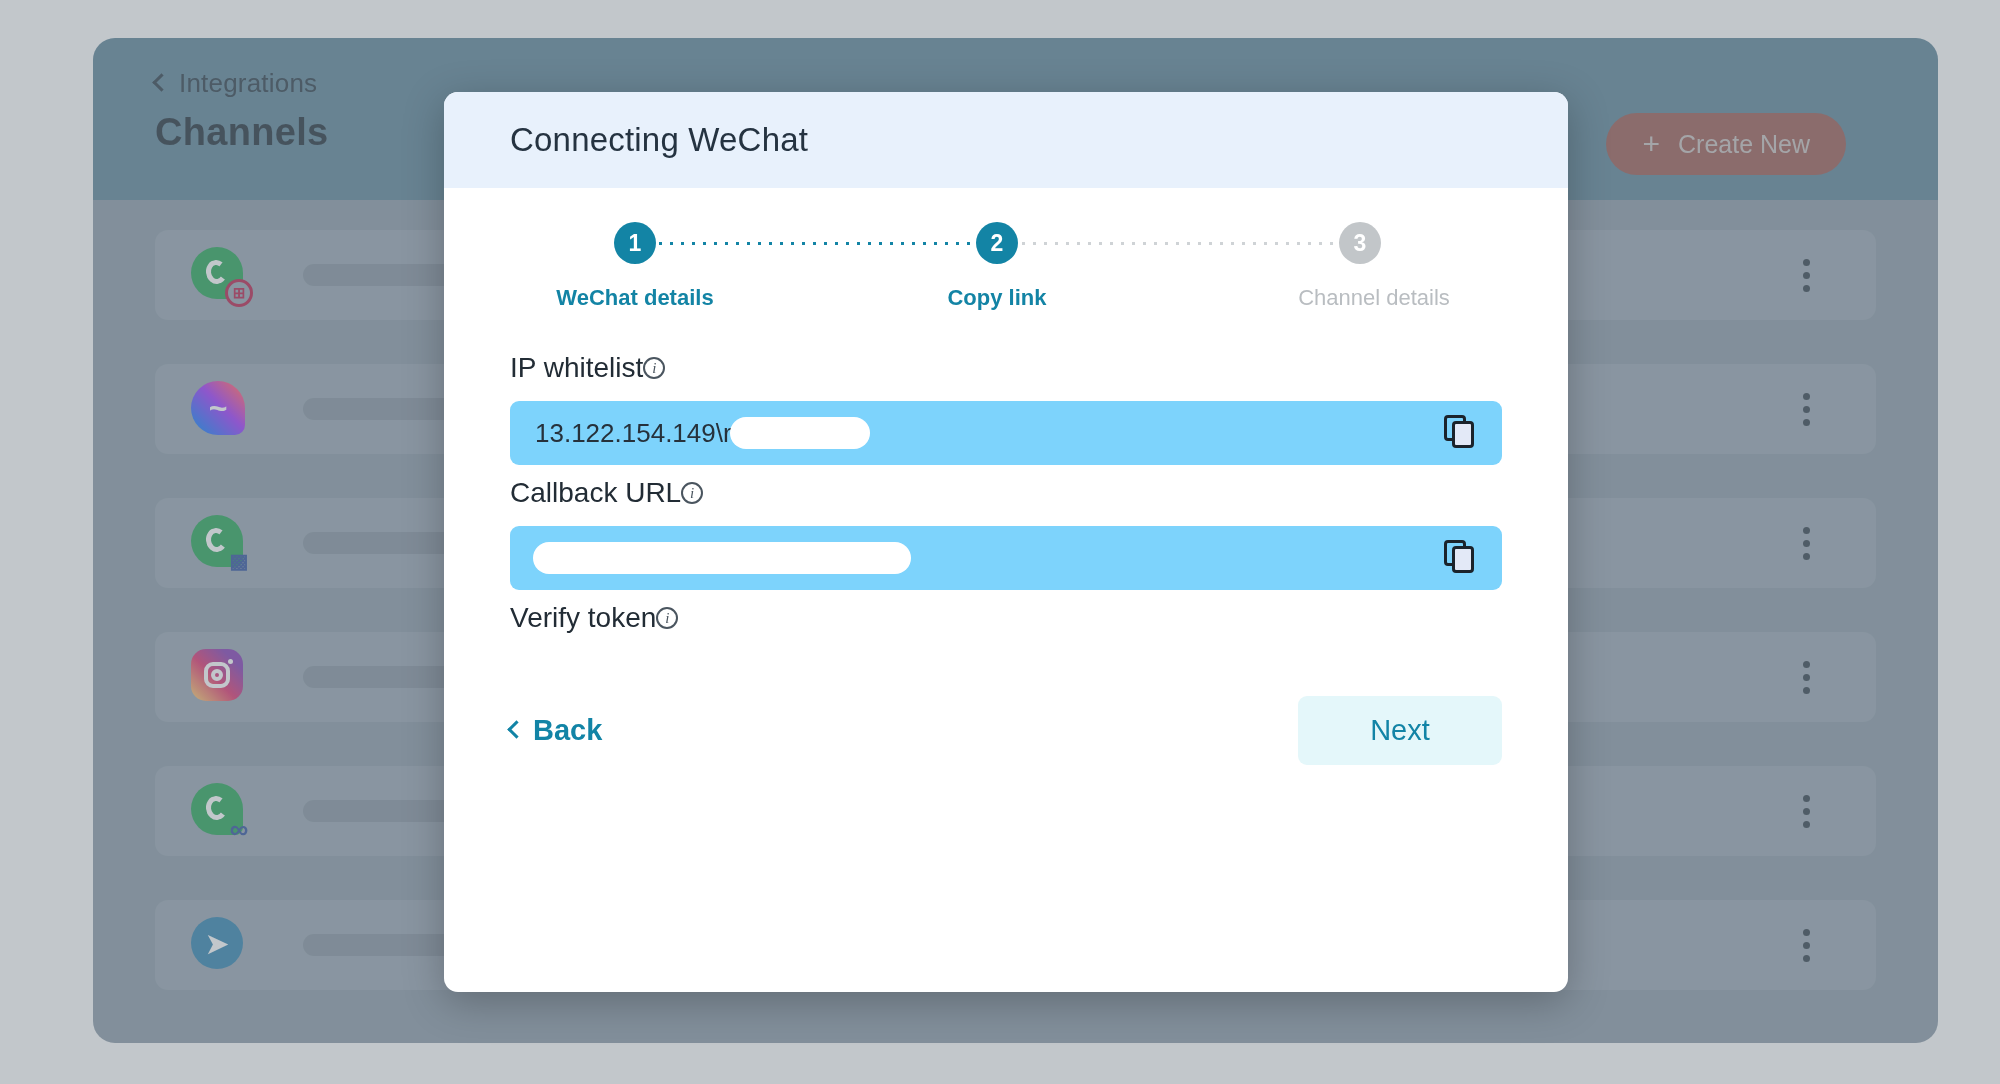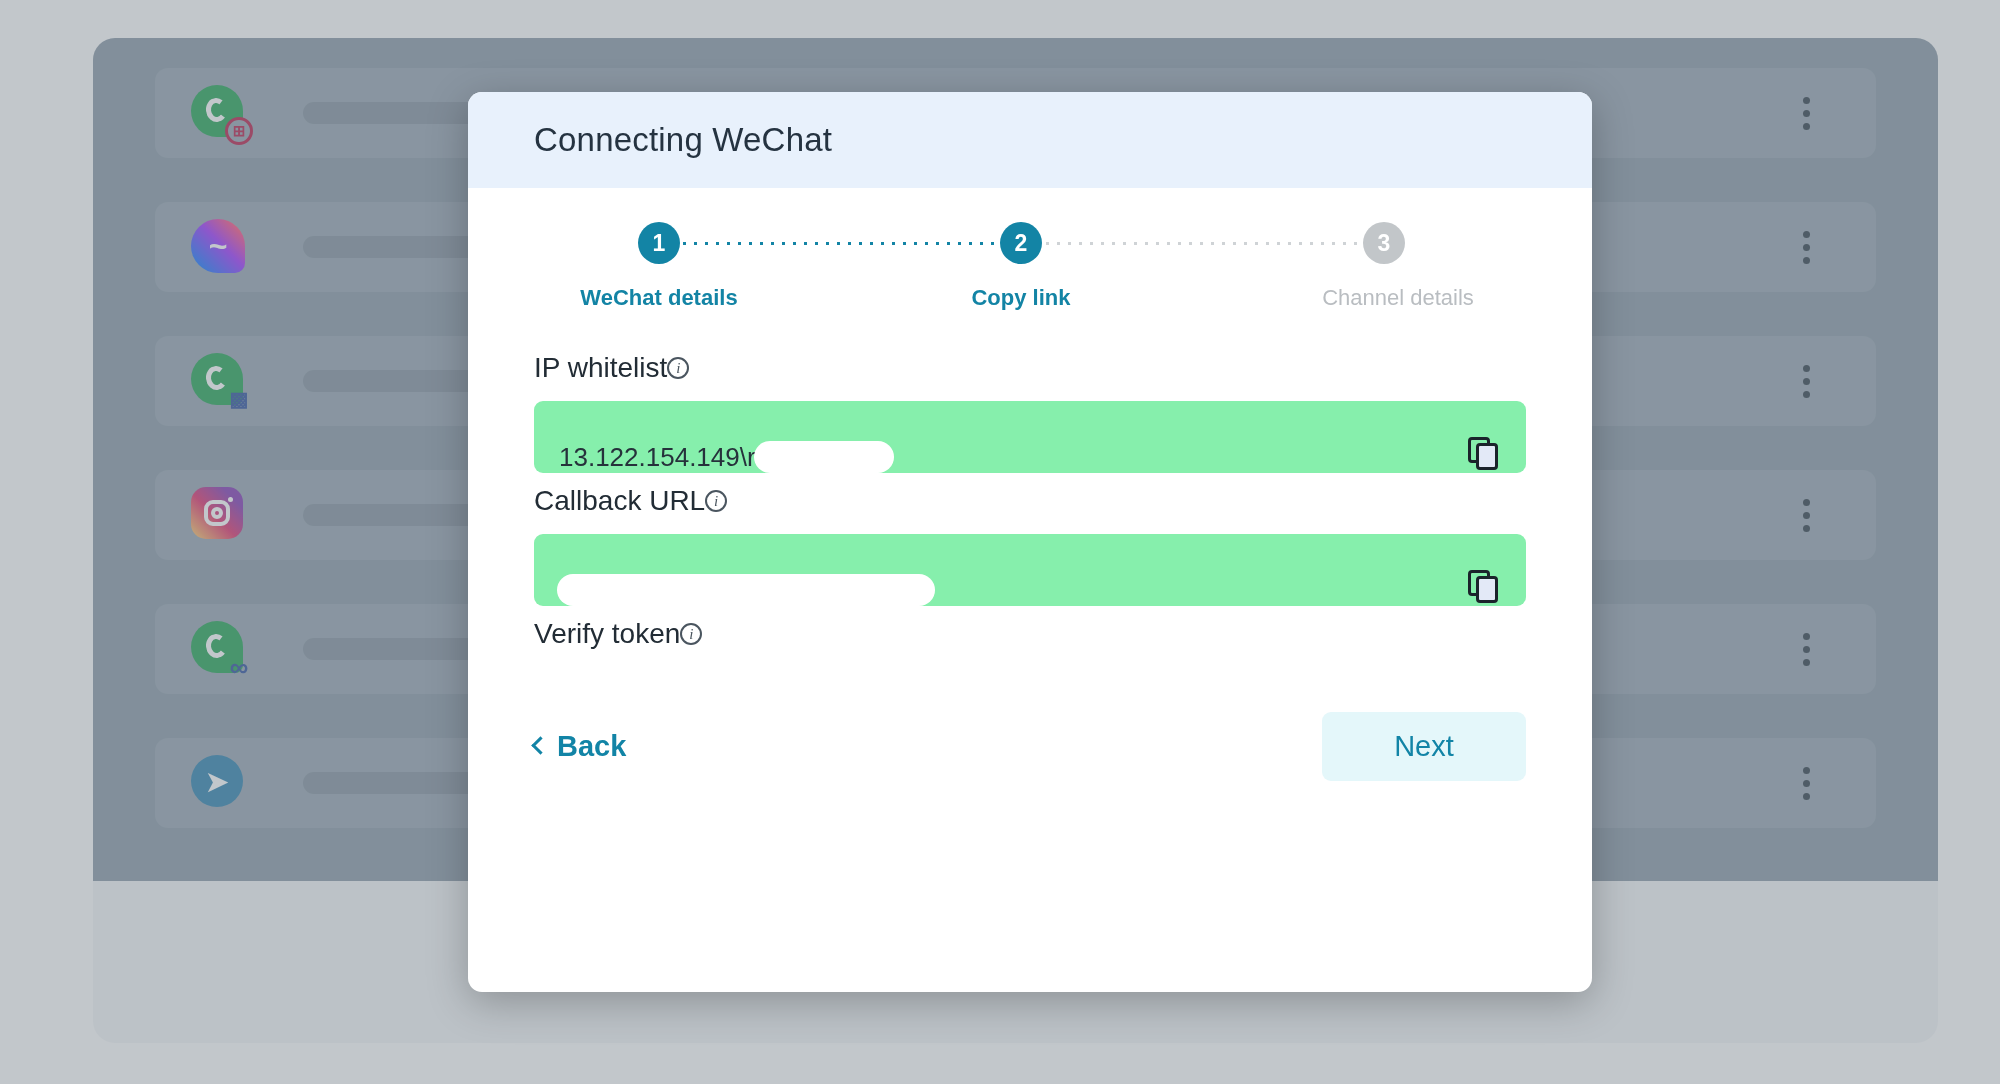--- a/index.html
+++ b/index.html
@@ -169,21 +169,21 @@
   
   .overlay {
     position: absolute;
     inset: 0;
     background: rgba(120,130,140,0.45);
   }
 
   
   .modal {
     position: absolute;
-    left: 468px;
+    left: 444px;
     top: 92px;
     width: 1124px;
     height: 900px;
     background: #ffffff;
     border-radius: 14px;
     box-shadow: 0 10px 40px rgba(0,0,0,0.25);
     overflow: hidden;
   }
 
   .modal-header {
@@ -258,25 +258,25 @@
   }
   .info-icon {
     width: 22px; height: 22px; border-radius: 50%;
     border: 2px solid #4a555f;
     display: inline-flex; align-items: center; justify-content: center;
     font-size: 15px; font-style: italic; font-family: "Liberation Serif", serif;
     color: #4a555f; cursor: pointer;
   }
 
   .input-wrap {
-    height: 72px;
-    background: #86efac;
+    height: 64px;
+    background: #7dd3fc;
     border-radius: 9px;
     display: flex;
-    align-items: flex-end;
+    align-items: center;
     padding: 0 22px 0 25px;
     position: relative;
   }
   .input-value {
     font-size: 26px;
     color: #26313b;
     white-space: nowrap;
   }
   .redaction {
     height: 32px;
@@ -340,20 +340,32 @@
     font-size: 29px;
     font-family: "Liberation Sans", sans-serif;
     cursor: pointer;
   }
 </style>
 </head>
 <body>
 
 <div class="app-window">
 
+  <div class="app-header">
+    <div class="breadcrumb">
+      <span class="chev-left"></span>
+      <span>Integrations</span>
+    </div>
+    <div class="page-title">Channels</div>
+
+    <button class="create-new-btn">
+      <span class="plus-glyph">+</span>
+      <span>Create New</span>
+    </button>
+  </div>
 
   <div class="app-body">
 
     <div class="channel-row">
       <div class="ch-icon">
         <div class="wa-bubble"></div>
           <div class="wa-handset"></div>
         <div class="badge badge-red">⊞</div>
       </div>
       <div class="ch-name-bar" style="width:360px"></div>

